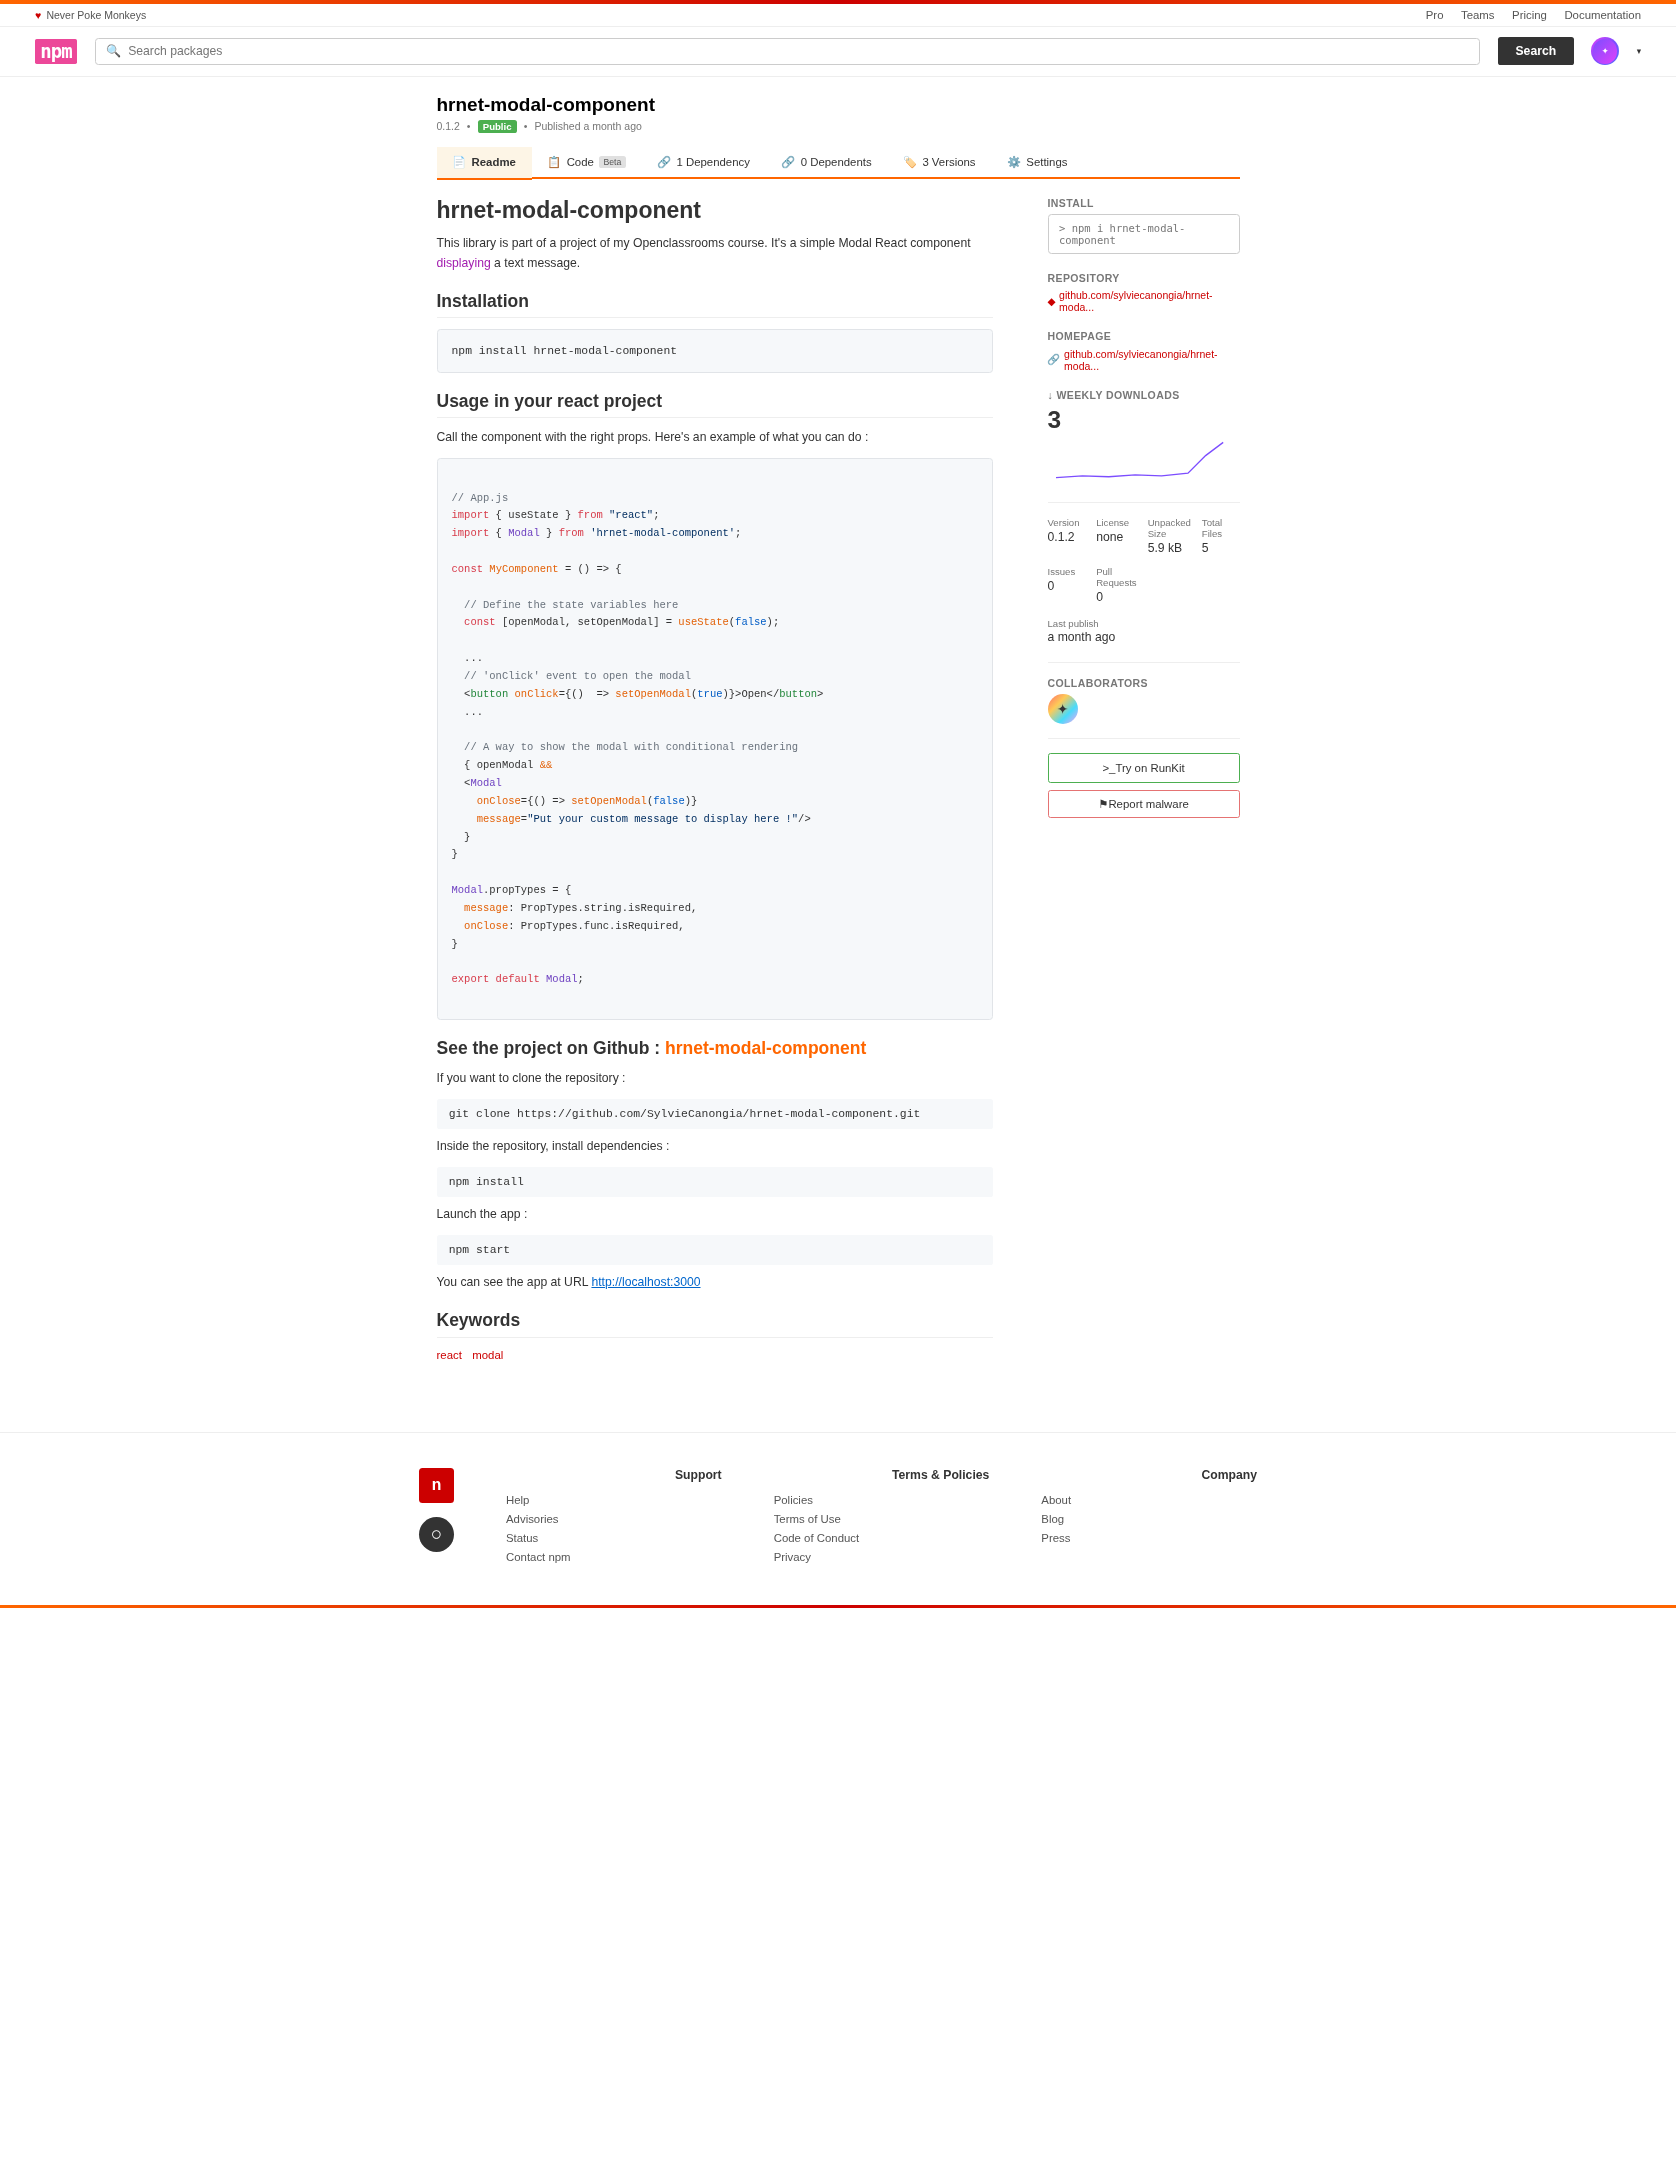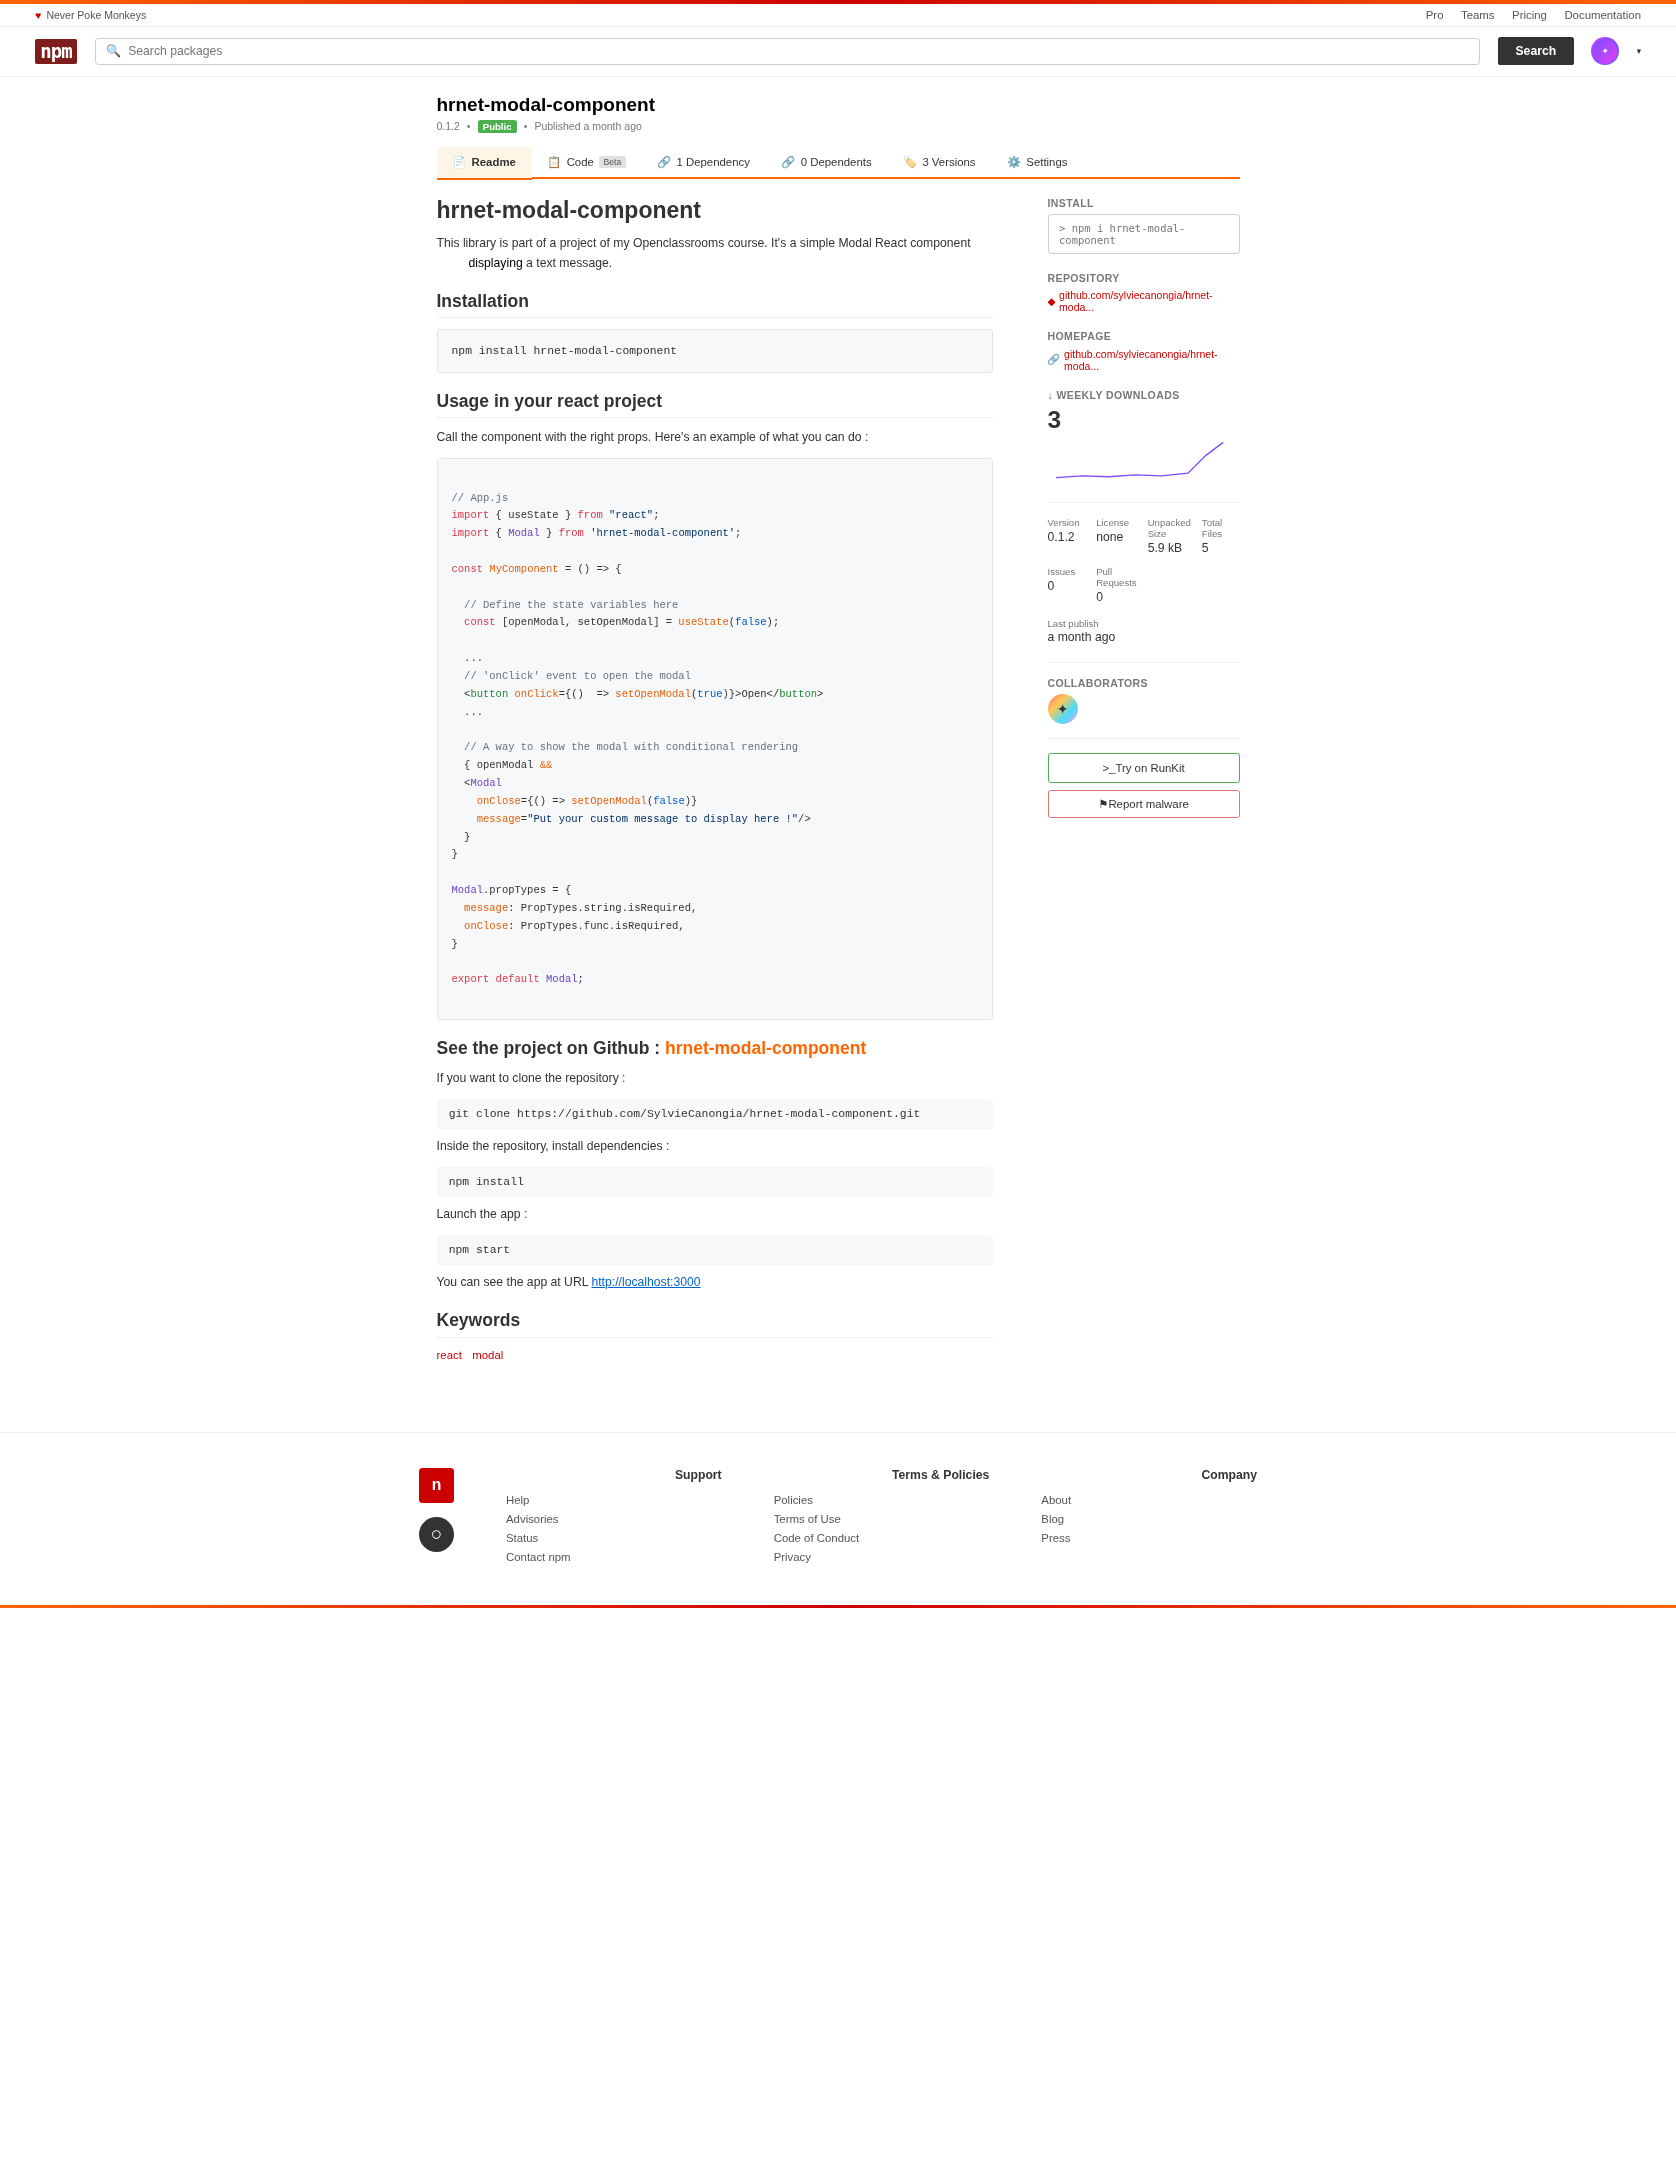--- a/index.html
+++ b/index.html
@@ -25,21 +25,21 @@
       align-items: center;
       padding: 10.5px 35px;
       border-bottom: 0.9px solid #eee;
       gap: 17.5px;
     }
     .npm-logo {
       font-weight: 900;
       font-size: 19px;
       color: #cc0000;
       letter-spacing: -0.9px;
-      background: #7f1d1d;
+      background: #ec4899;
       color: white;
       padding: 1.7px 5.2px;
       border-radius: 1.7px;
       font-family: monospace;
     }
     .search-bar {
       flex: 1;
       display: flex;
       align-items: center;
       border: 0.9px solid #ccc;
@@ -172,21 +172,21 @@
       font-size: 23px;
       font-weight: 700;
       margin-bottom: 10.5px;
     }
     .readme-desc {
       font-size: 12.2px;
       line-height: 1.6;
       margin-bottom: 17.5px;
       color: #333;
     }
-    .readme-desc .highlight { color: #000000; margin-left: 32px; }
+    .readme-desc .highlight { color: #a21caf; }
 
     .section-heading {
       font-size: 17.5px;
       font-weight: 700;
       margin-bottom: 10.5px;
       border-bottom: 0.9px solid #eee;
       padding-bottom: 5.2px;
     }
 
     .code-block {

